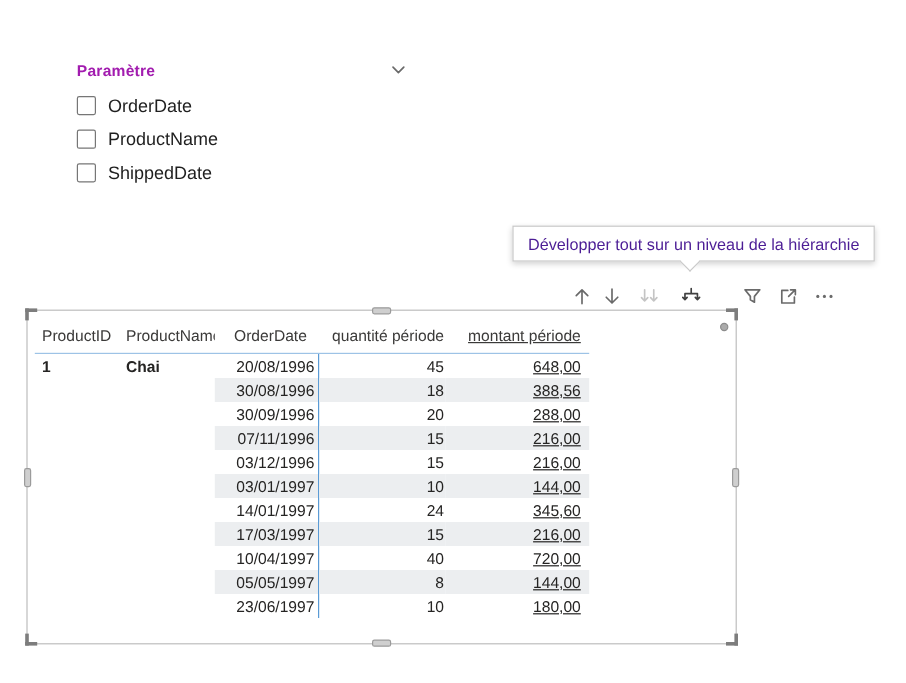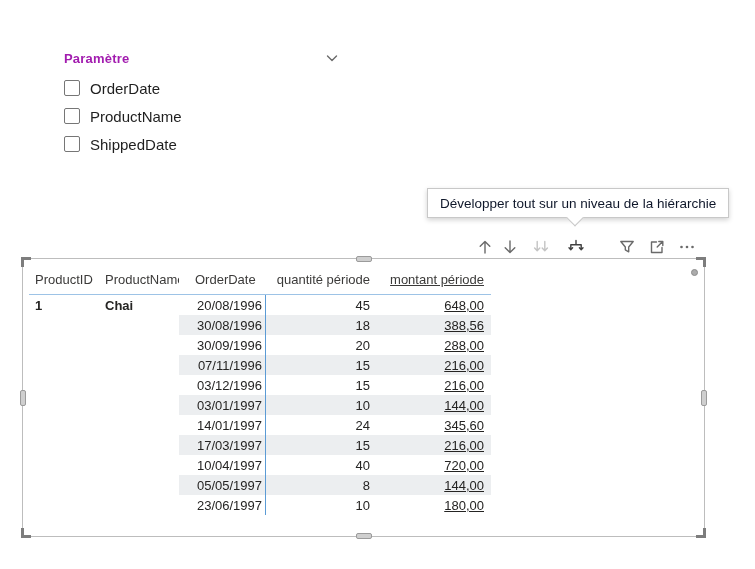--- a/index.html
+++ b/index.html
@@ -16,35 +16,35 @@
   .chevron { width:16px; height:16px; display:inline-flex; align-items:center; justify-content:center; cursor:pointer; }
   .slicer-list { margin-top:6px; }
   .slicer-item { display:flex; align-items:center; gap:10px; height:28px; cursor:pointer; }
   .checkbox { width:16px; height:16px; border:1px solid #767676; border-radius:2px; background:#fff; flex:0 0 auto; }
   .slicer-label { font-size:15px; color:#1f1f1f; }
 
   
   .tooltip {
     position:absolute; left:427px; top:188px; height:30px;
     background:#fff; border:1px solid #c8c8c8; box-shadow:0 2px 5px rgba(0,0,0,0.18);
-    display:flex; align-items:center; padding:0 12px; font-size:13.5px; color:#0f172a; white-space:nowrap; z-index:5;
+    display:flex; align-items:center; padding:0 12px; font-size:13.5px; color:#4c1d95; white-space:nowrap; z-index:5;
   }
   .tooltip-pointer {
     position:absolute; left:141px; bottom:-7px; width:12px; height:12px;
     background:#fff; transform:rotate(45deg);
     border-right:1px solid #c8c8c8; border-bottom:1px solid #c8c8c8;
   }
 
   
   .vh-icon { position:absolute; top:235px; width:22px; height:24px; display:flex; align-items:center; justify-content:center; cursor:pointer; }
   .vh-icon svg { display:block; }
 
   
   .visual {
-    position:absolute; left:22px; top:258px; width:683px; height:279px;
+    position:absolute; left:22px; top:258px; width:592px; height:279px;
     border:1px solid #bdbdbd; background:#fff;
   }
   .bracket { position:absolute; width:10px; height:10px; border:0 solid #7d7d7d; }
   .br-tl { left:-2px; top:-2px;  border-left-width:3px; border-top-width:3px; }
   .br-tr { right:-2px; top:-2px; border-right-width:3px; border-top-width:3px; }
   .br-bl { left:-2px; bottom:-2px;  border-left-width:3px; border-bottom-width:3px; }
   .br-br { right:-2px; bottom:-2px; border-right-width:3px; border-bottom-width:3px; }
   .handle { position:absolute; background:#cfcfcf; border:1px solid #9b9b9b; border-radius:2px; }
   .h-top    { left:50%; margin-left:-8px; top:-3px;    width:16px; height:6px; cursor:n-resize; }
   .h-bottom { left:50%; margin-left:-8px; bottom:-3px; width:16px; height:6px; cursor:s-resize; }

